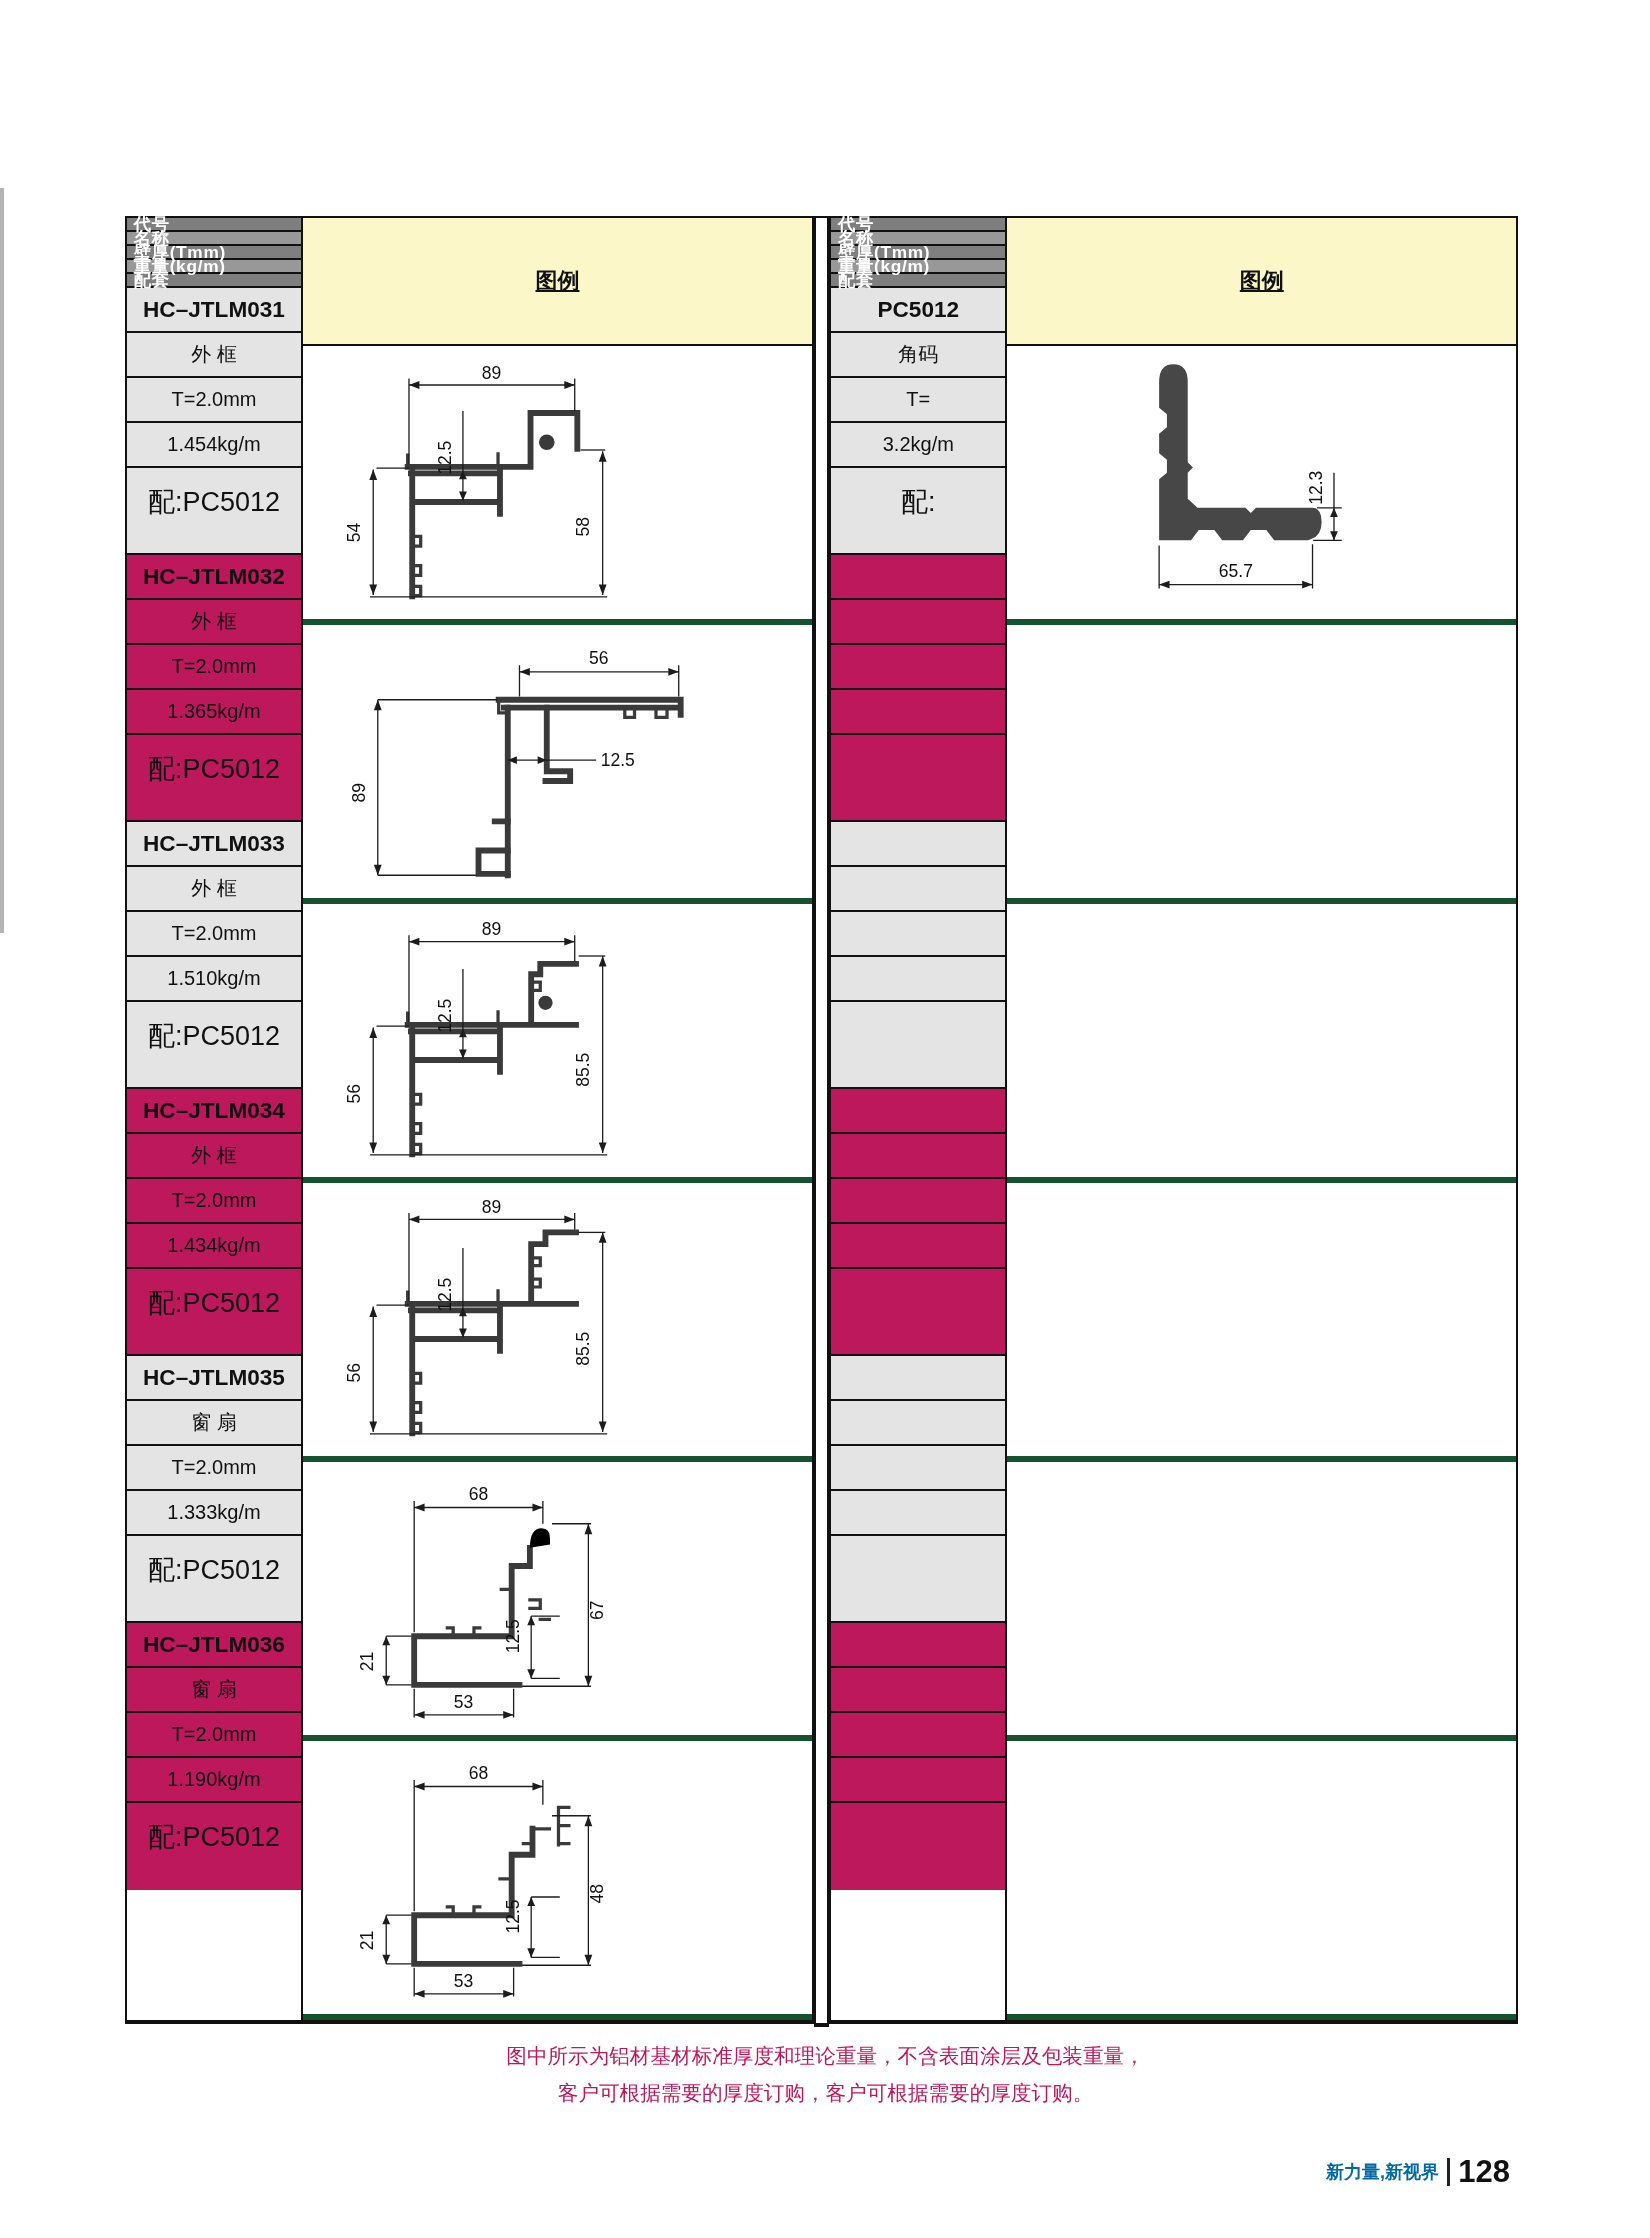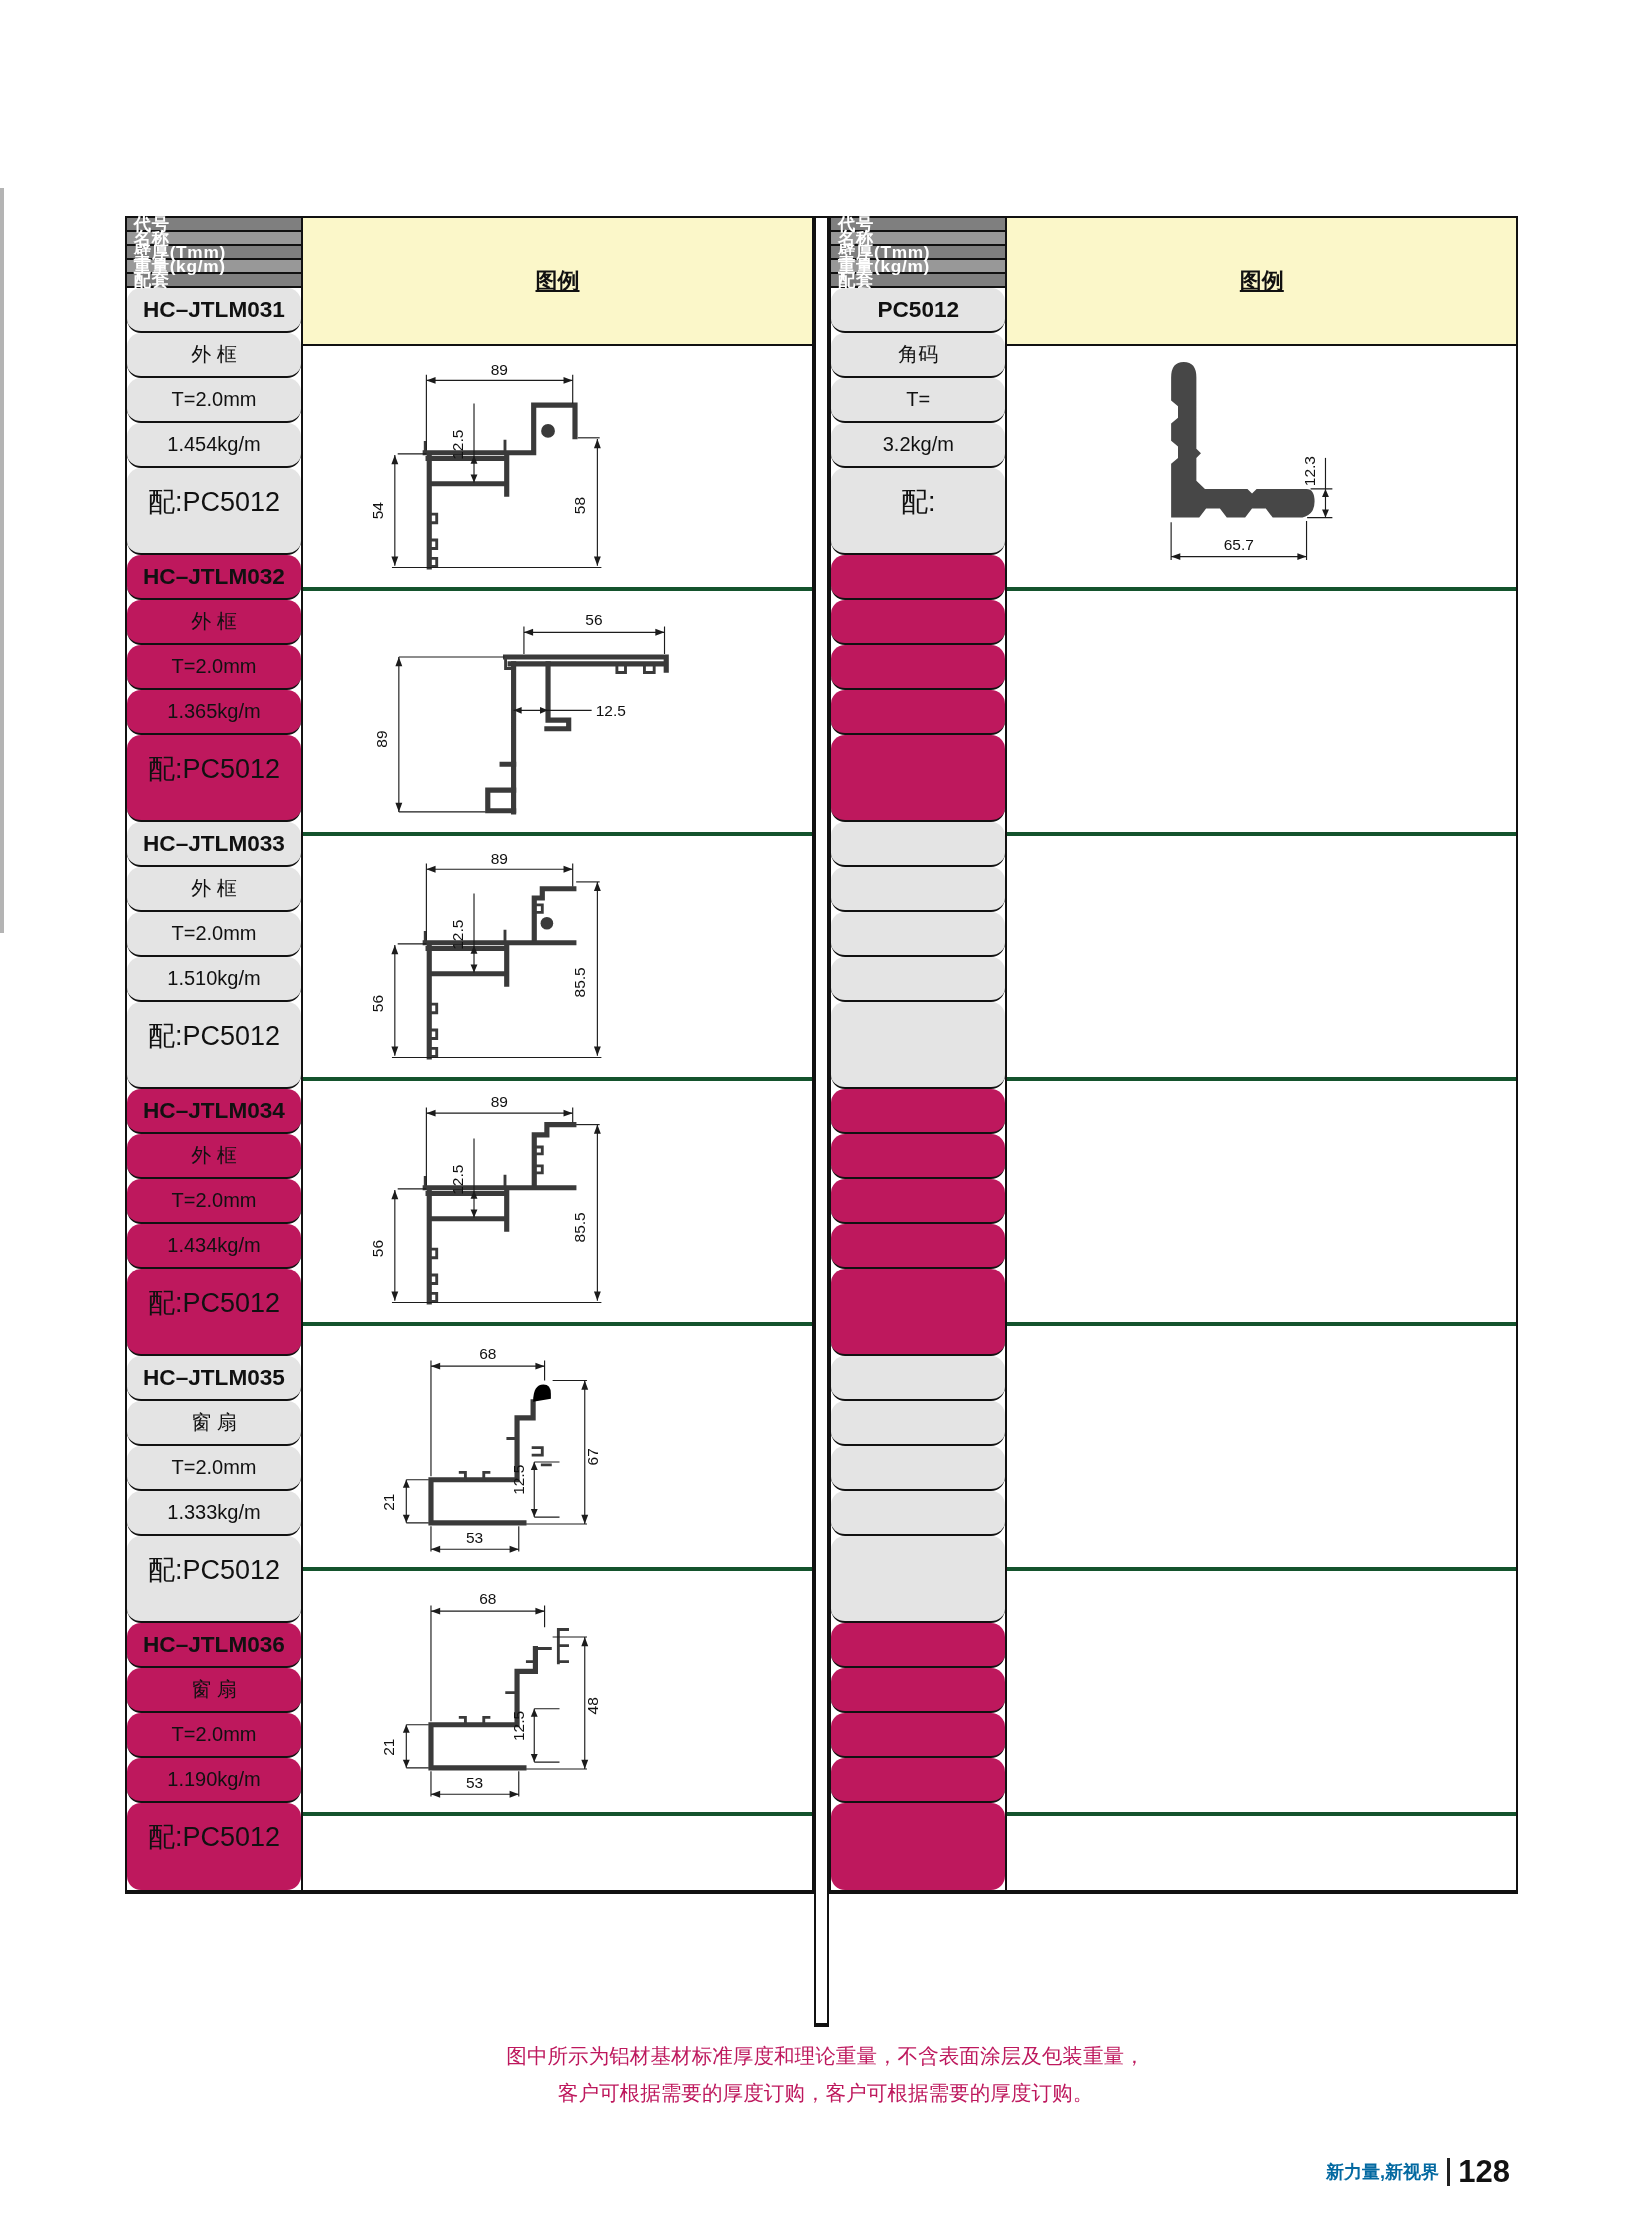--- a/index.html
+++ b/index.html
@@ -8,29 +8,29 @@
   .edge-bar{position:absolute;left:0;top:188px;width:4px;height:745px;background:#b4b4b4;}
   #tables{position:absolute;left:125px;top:216px;display:flex;align-items:flex-start;}
   .tbl{display:flex;border:2px solid #111;border-bottom-width:4px;background:#fff;}
   .gap{width:11.3px;height:1805px;border:2px solid #111;border-bottom-width:4px;background:#fff;}
   .ncol{width:176px;border-right:2px solid #111;box-sizing:border-box;}
   .lcol{width:509px;}
   .ncol>div,.lcol>div{box-sizing:border-box;}
   .hcell{height:14px;border-bottom:2px solid #111;display:flex;align-items:center;
          padding-left:6.7px;color:#fff;font-weight:bold;font-size:17.3px;letter-spacing:0.7px;}
   .hdark{background:#7f7f7f}.hlight{background:#989898}
-  .cell{border-bottom:2px solid #111;display:flex;align-items:center;justify-content:center;border-radius:14px;}
+  .cell{border-bottom:2px solid #111;display:flex;align-items:center;justify-content:center;}
   .c-code{height:45px;font-weight:bold;font-size:22.6px;}
   .c-std{height:45px;font-size:20px;}
   .c-acc{height:87px;align-items:flex-start;padding-top:16px;font-size:27px;}
   .bg-g{background:#E4E4E4}.bg-y{background:#be185d}
   .nolast{border-bottom:none;}
   .lg-head{height:128px;background:#FBF7C9;border-bottom:2px solid #111;display:flex;
            align-items:center;justify-content:center;font-size:22px;font-weight:bold;color:#111;text-decoration:underline;}
-  .draw{height:245px;border-bottom:4px solid #14532d;background:#fff;}
+  .draw{height:279px;border-bottom:6px solid #14532d;background:#fff;}
   .draw svg{display:block;width:100%;height:100%;}
   .w{fill:none;stroke:#3a3a3a;stroke-width:9;stroke-linecap:square;stroke-linejoin:miter}
   .w5{fill:none;stroke:#3a3a3a;stroke-width:5;stroke-linecap:square}
   .d{fill:none;stroke:#1c1c1c;stroke-width:2}
   .ah{fill:#1c1c1c;stroke:none}
   .blob{fill:#3a3a3a;stroke:none}
   .fillp{fill:#474747;stroke:none}
   text.dt{font-family:"Liberation Sans","DejaVu Sans",sans-serif;font-size:27px;fill:#111}
   #note{position:absolute;left:0;top:2037px;width:1651px;text-align:center;
         font-size:20.6px;line-height:37px;color:#be185d;}

